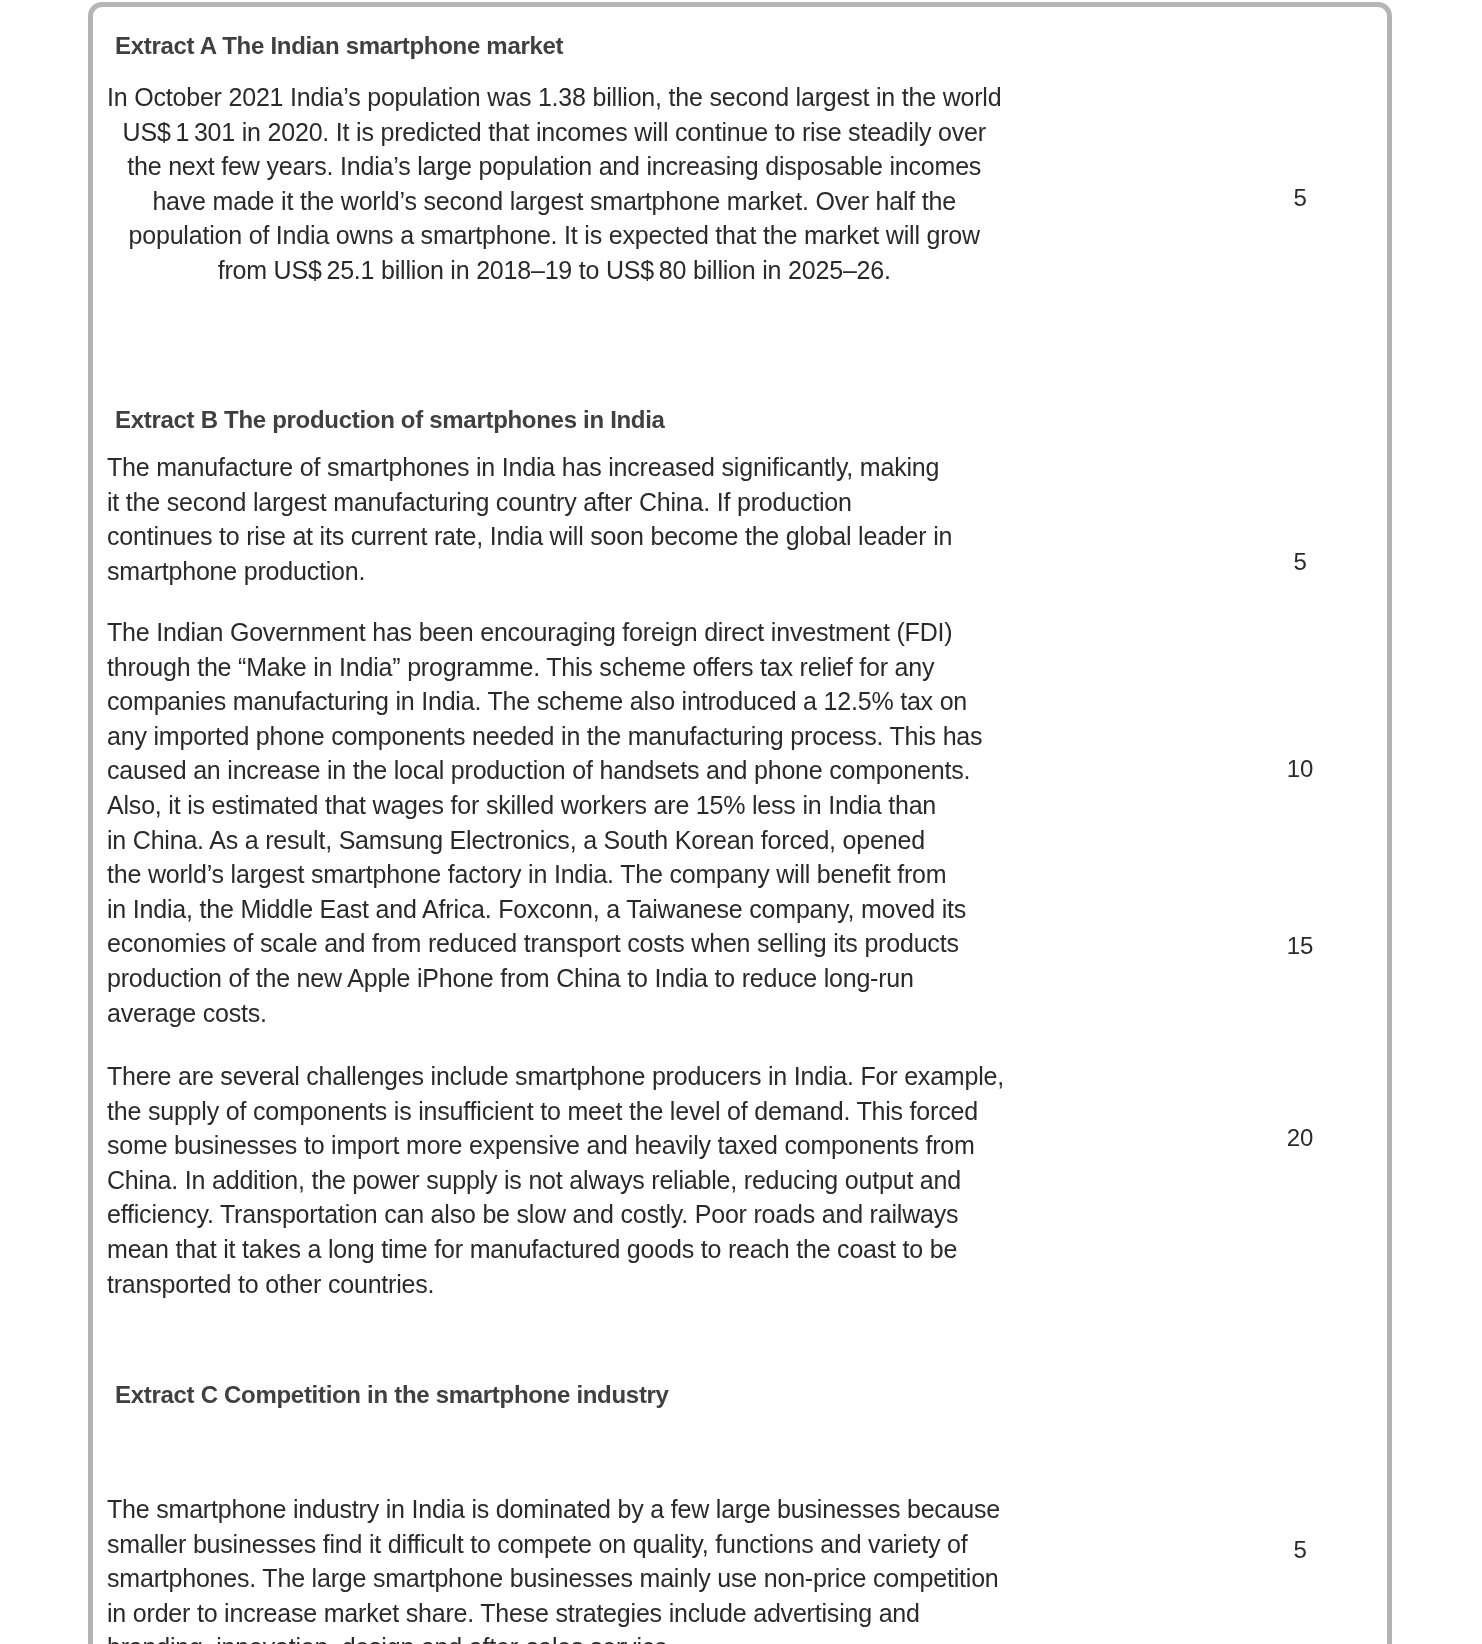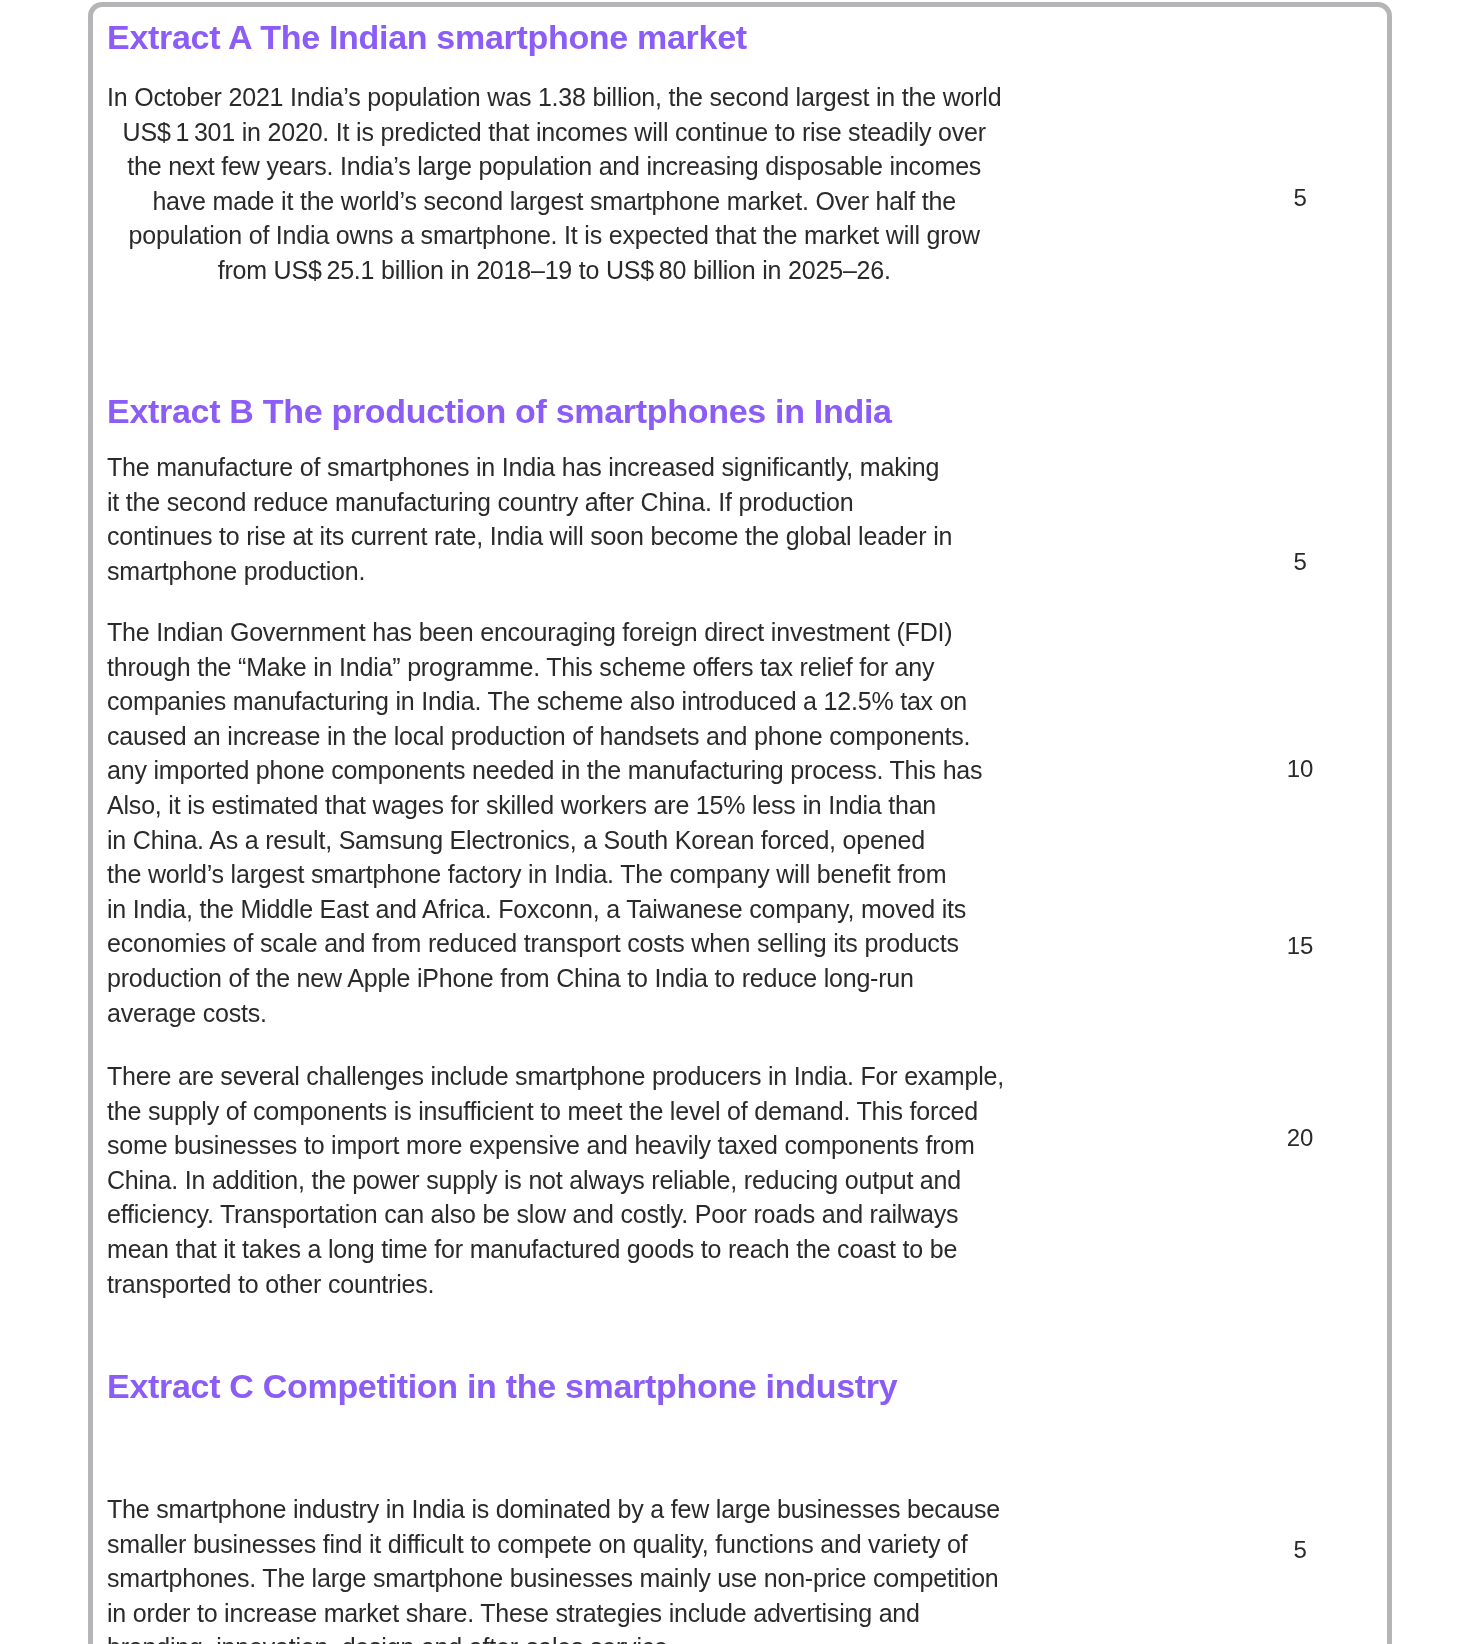--- a/index.html
+++ b/index.html
@@ -30,26 +30,26 @@
     background: #ffffff;
   }
   .content {
     position: absolute;
     left: 107px;
     top: 0;
     width: 1120px;
   }
   .heading {
     position: absolute;
-    margin: 0;
-    font-size: 34px;
+    margin: 8px;
+    font-size: 24px;
     font-weight: 700;
     line-height: 35px;
     letter-spacing: -0.3px;
-    color: #8b5cf6;
+    color: #404040;
     white-space: pre;
   }
   .para {
     position: absolute;
     font-size: 25px;
     line-height: 34.6px;
     letter-spacing: -0.2px;
     color: #2a2a2a;
   }
   .para .tline {
@@ -104,31 +104,31 @@
         <div class="tline">the next few years. India’s large population and increasing disposable incomes</div>
         <div class="tline">have made it the world’s second largest smartphone market. Over half the</div>
         <div class="tline">population of India owns a smartphone. It is expected that the market will grow</div>
         <div class="tline">from US$ 25.1 billion in 2018–19 to US$ 80 billion in 2025–26.</div>
       </div>
 
     <h2 class="heading pos-heading-b">Extract B The production of smartphones in India</h2>
 
     <div class="para pos-para-b1">
         <div class="tline">The manufacture of smartphones in India has increased significantly, making</div>
-        <div class="tline">it the second reduce manufacturing country after China. If production</div>
+        <div class="tline">it the second largest manufacturing country after China. If production</div>
         <div class="tline">continues to rise at its current rate, India will soon become the global leader in</div>
         <div class="tline">smartphone production.</div>
       </div>
 
     <div class="para pos-para-b2">
         <div class="tline">The Indian Government has been encouraging foreign direct investment (FDI)</div>
         <div class="tline">through the “Make in India” programme. This scheme offers tax relief for any</div>
         <div class="tline">companies manufacturing in India. The scheme also introduced a 12.5% tax on</div>
+        <div class="tline">any imported phone components needed in the manufacturing process. This has</div>
         <div class="tline">caused an increase in the local production of handsets and phone components.</div>
-        <div class="tline">any imported phone components needed in the manufacturing process. This has</div>
         <div class="tline">Also, it is estimated that wages for skilled workers are 15% less in India than</div>
         <div class="tline">in China. As a result, Samsung Electronics, a South Korean forced, opened</div>
         <div class="tline">the world’s largest smartphone factory in India. The company will benefit from</div>
         <div class="tline">in India, the Middle East and Africa. Foxconn, a Taiwanese company, moved its</div>
         <div class="tline">economies of scale and from reduced transport costs when selling its products</div>
         <div class="tline">production of the new Apple iPhone from China to India to reduce long-run</div>
         <div class="tline">average costs.</div>
       </div>
 
     <div class="para pos-para-b3">

